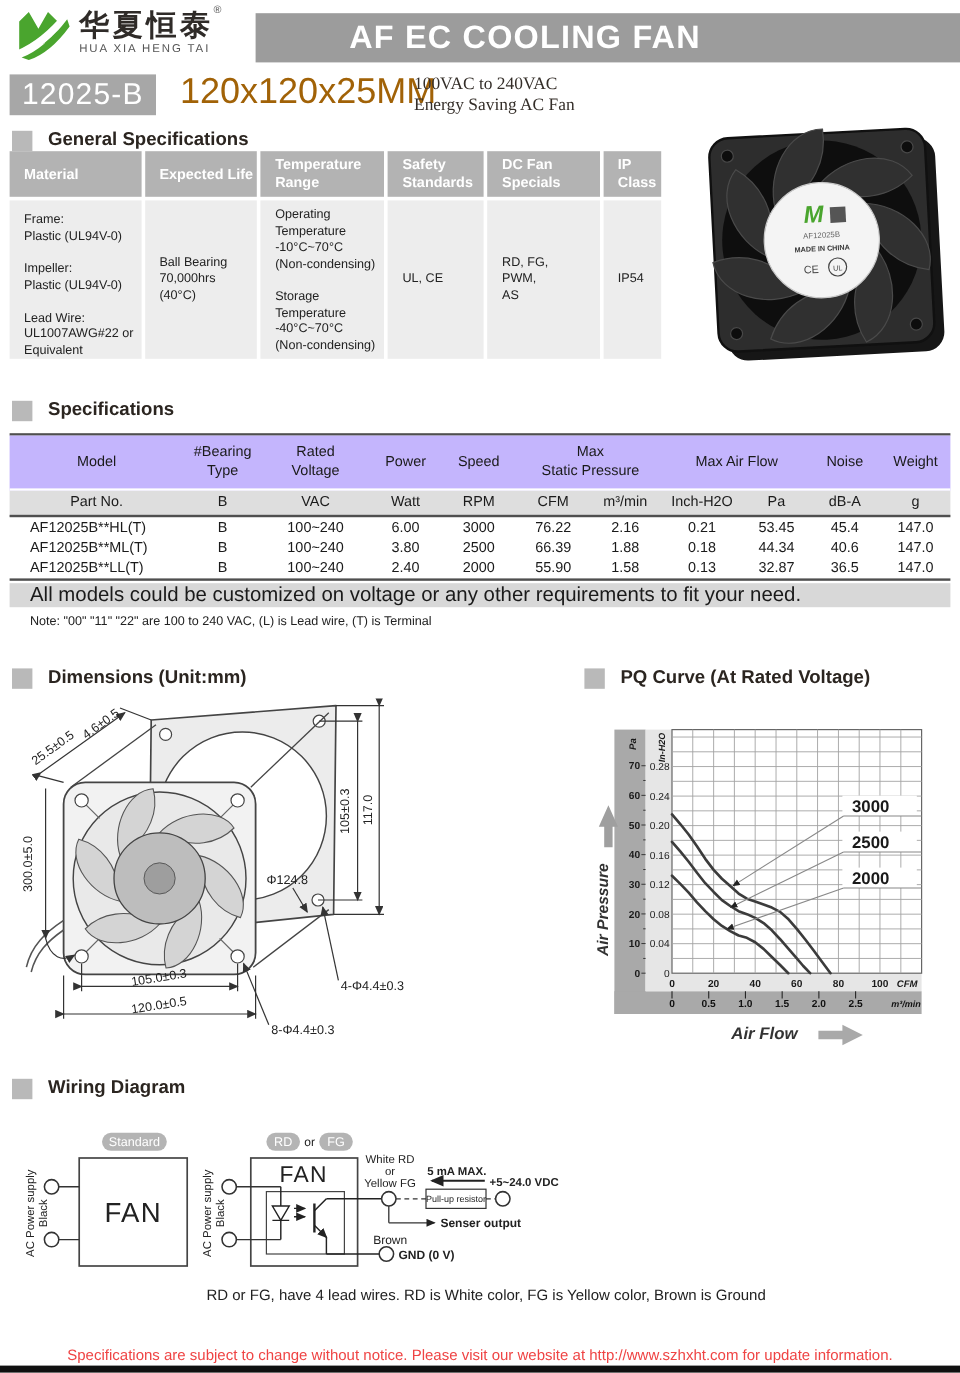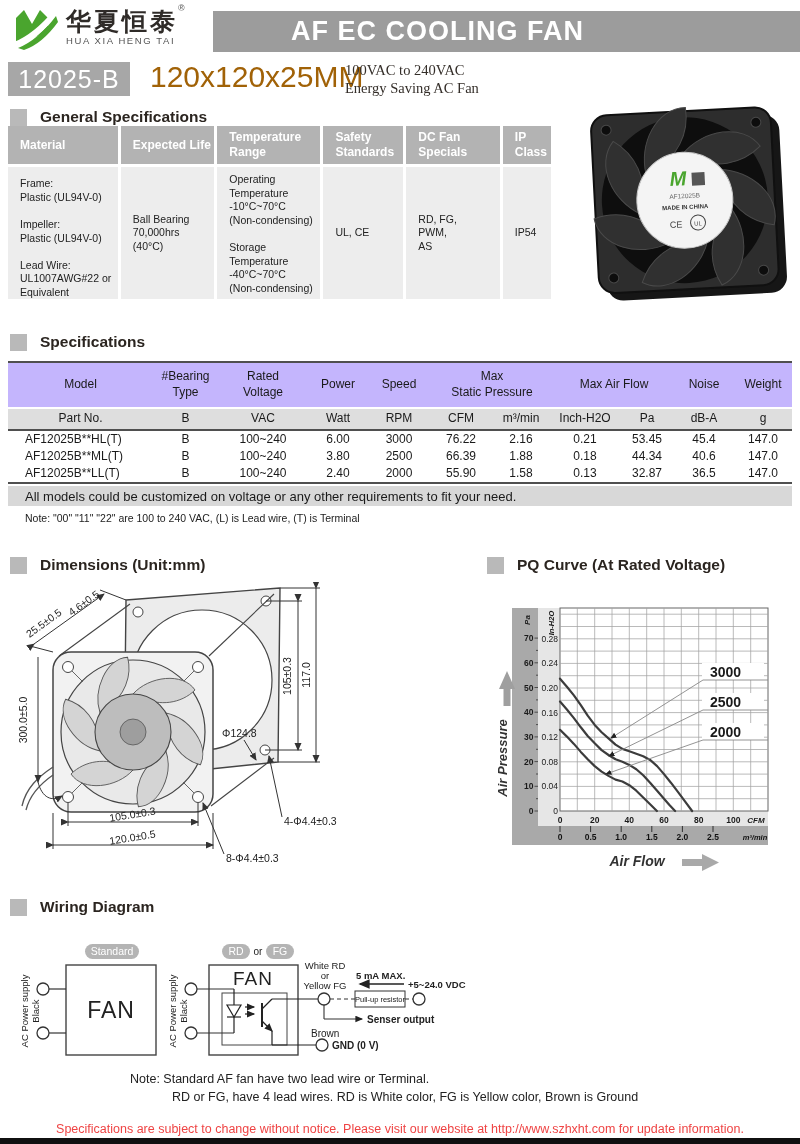--- a/index.html
+++ b/index.html
@@ -43,21 +43,21 @@
   .hdr1 { background:#c4b5fd; border-bottom:2px solid #fff; }
   .hdr1 .scell { height:44px; }
   .hdr2 { background:#dedede; border-bottom:2px solid #4f4f4f; }
   .hdr2 .scell { height:20px; }
   .drow .scell { height:17px; }
   .drow.last { border-bottom:2px solid #4f4f4f; }
   .scell.model { justify-content:flex-start; text-align:left; padding-left:17px; }
   .c0{width:145px}.c1{width:65px}.c2{width:90px}.c3{width:60px}.c4{width:62px}.c5{width:62px}
   .c6{width:58px}.c7{width:70px}.c8{width:54px}.c9{width:60px}.c10{width:58px}
   .g5{width:120px}.g6{width:124px}
-  .band { background:#d8d8d8; height:20px; display:flex; align-items:center; padding-left:17px; font-size:13px; margin-top:2px; }
+  .band { background:#d8d8d8; height:20px; display:flex; align-items:center; padding-left:17px; font-size:17px; margin-top:2px; }
   .footnote { padding-left:17px; font-size:10.5px; margin-top:6px; color:#222; }
 
   
   .dim-svg { position:absolute; left:8px; top:582px; }
   .pq-svg { position:absolute; left:497px; top:576px; }
   .wire-svg { position:absolute; left:8px; top:925px; }
 
   .notes { position:absolute; left:130px; top:1070px; font-size:12.5px; color:#222; line-height:1.45; }
   .notes .l2 { margin-left:42px; }
   .footer { position:absolute; left:0; right:0; top:1122px; text-align:center; font-size:12.5px; color:#ef4444; }
@@ -549,20 +549,19 @@
     <text x="400" y="63" font-size="9.5" font-weight="bold" fill="#222">+5~24.0 VDC</text>
     <line x1="316" y1="80" x2="316" y2="94" stroke="#333" stroke-width="1.1"></line>
     <line x1="316" y1="94" x2="354" y2="94" stroke="#333" stroke-width="1.1" marker-end="url(#wArr)"></line>
     <text x="359" y="97.5" font-size="10" font-weight="bold" fill="#222">Senser output</text>
     <text x="303" y="112" font-size="10" fill="#222">Brown</text>
     <circle cx="314" cy="120" r="6" fill="#fff" stroke="#333" stroke-width="1.3"></circle>
     <text x="324" y="124" font-size="10" font-weight="bold" fill="#222">GND (0 V)</text>
   </svg>
 
   <div class="notes">
-    <div>Note: Standard AF fan have two lead wire or Terminal.</div>
     <div class="l2">RD or FG, have 4 lead wires. RD is White color, FG is Yellow color, Brown is Ground</div>
   </div>
 
   <div class="footer">Specifications are subject to change without notice. Please visit our website at http://www.szhxht.com for update information.</div>
   <div class="bottombar"></div>
 
 </div>
 
 </body></html>

